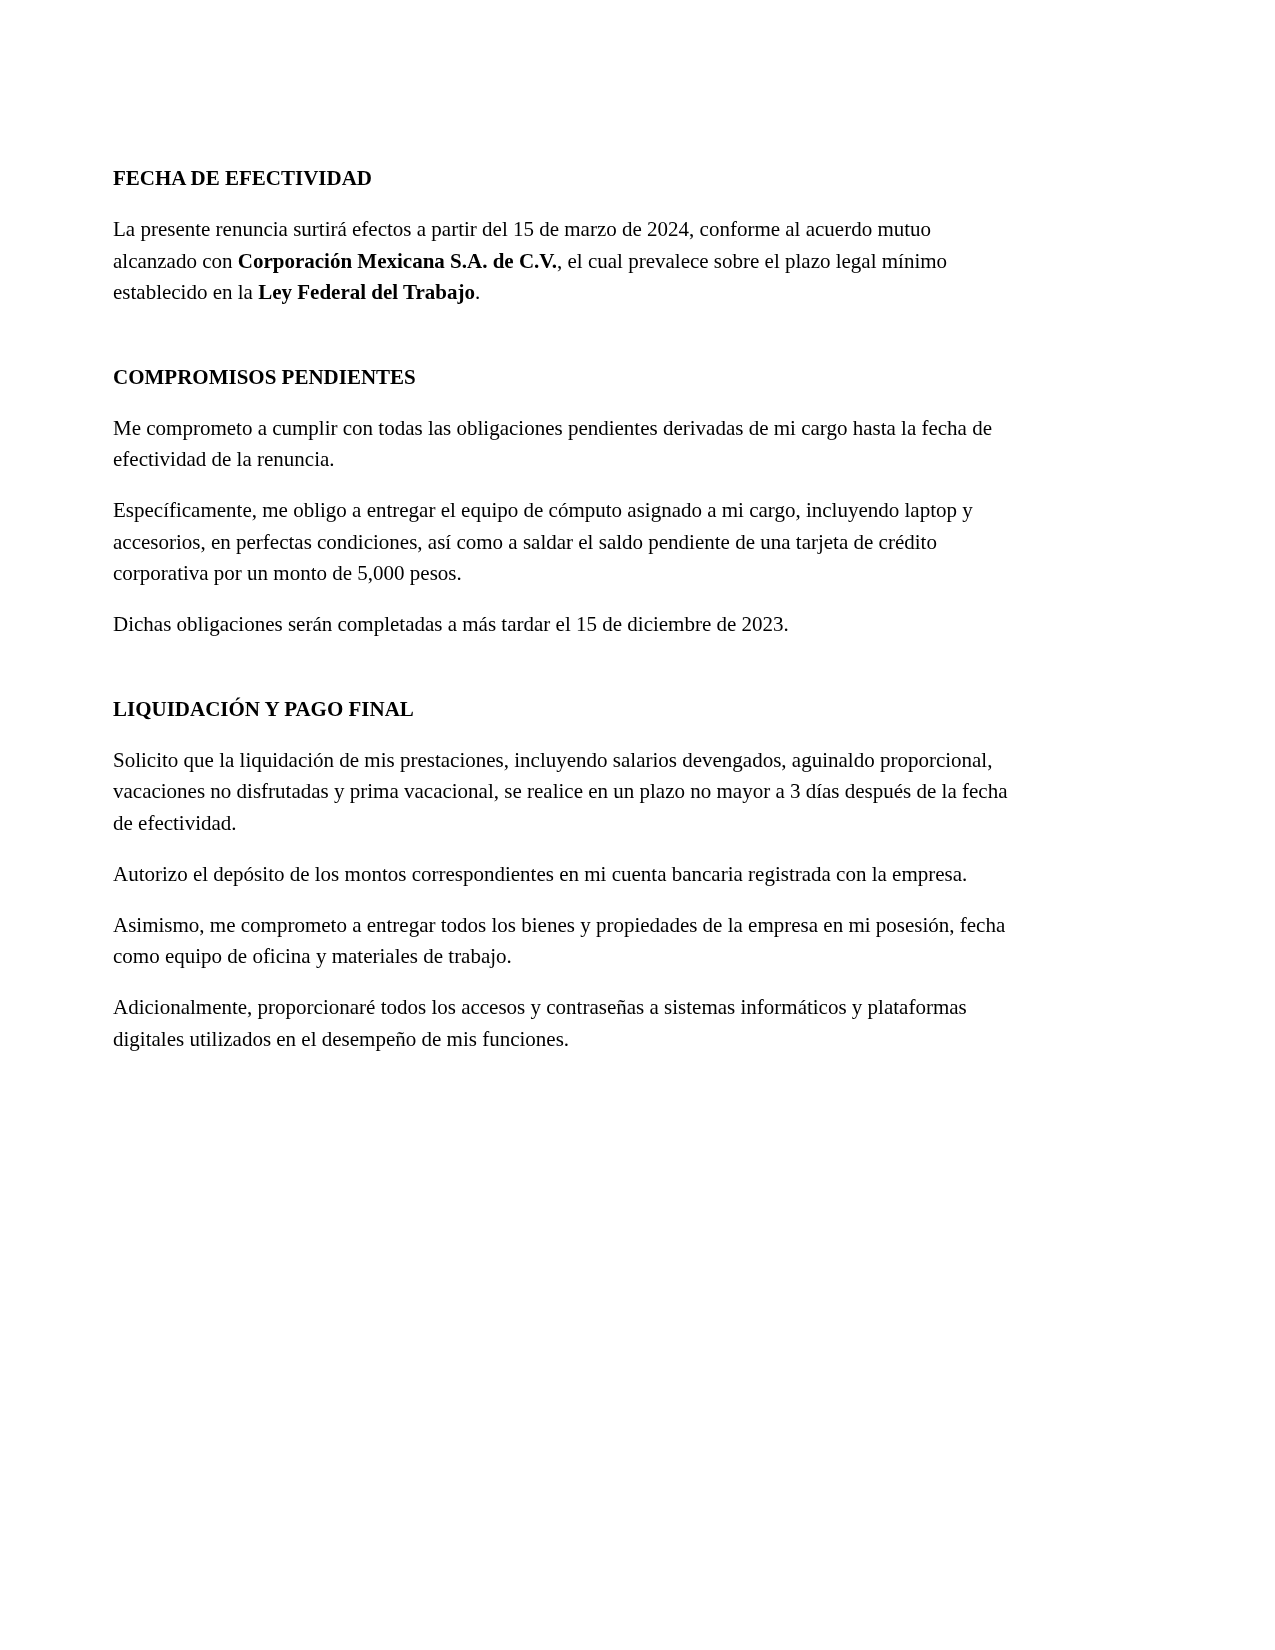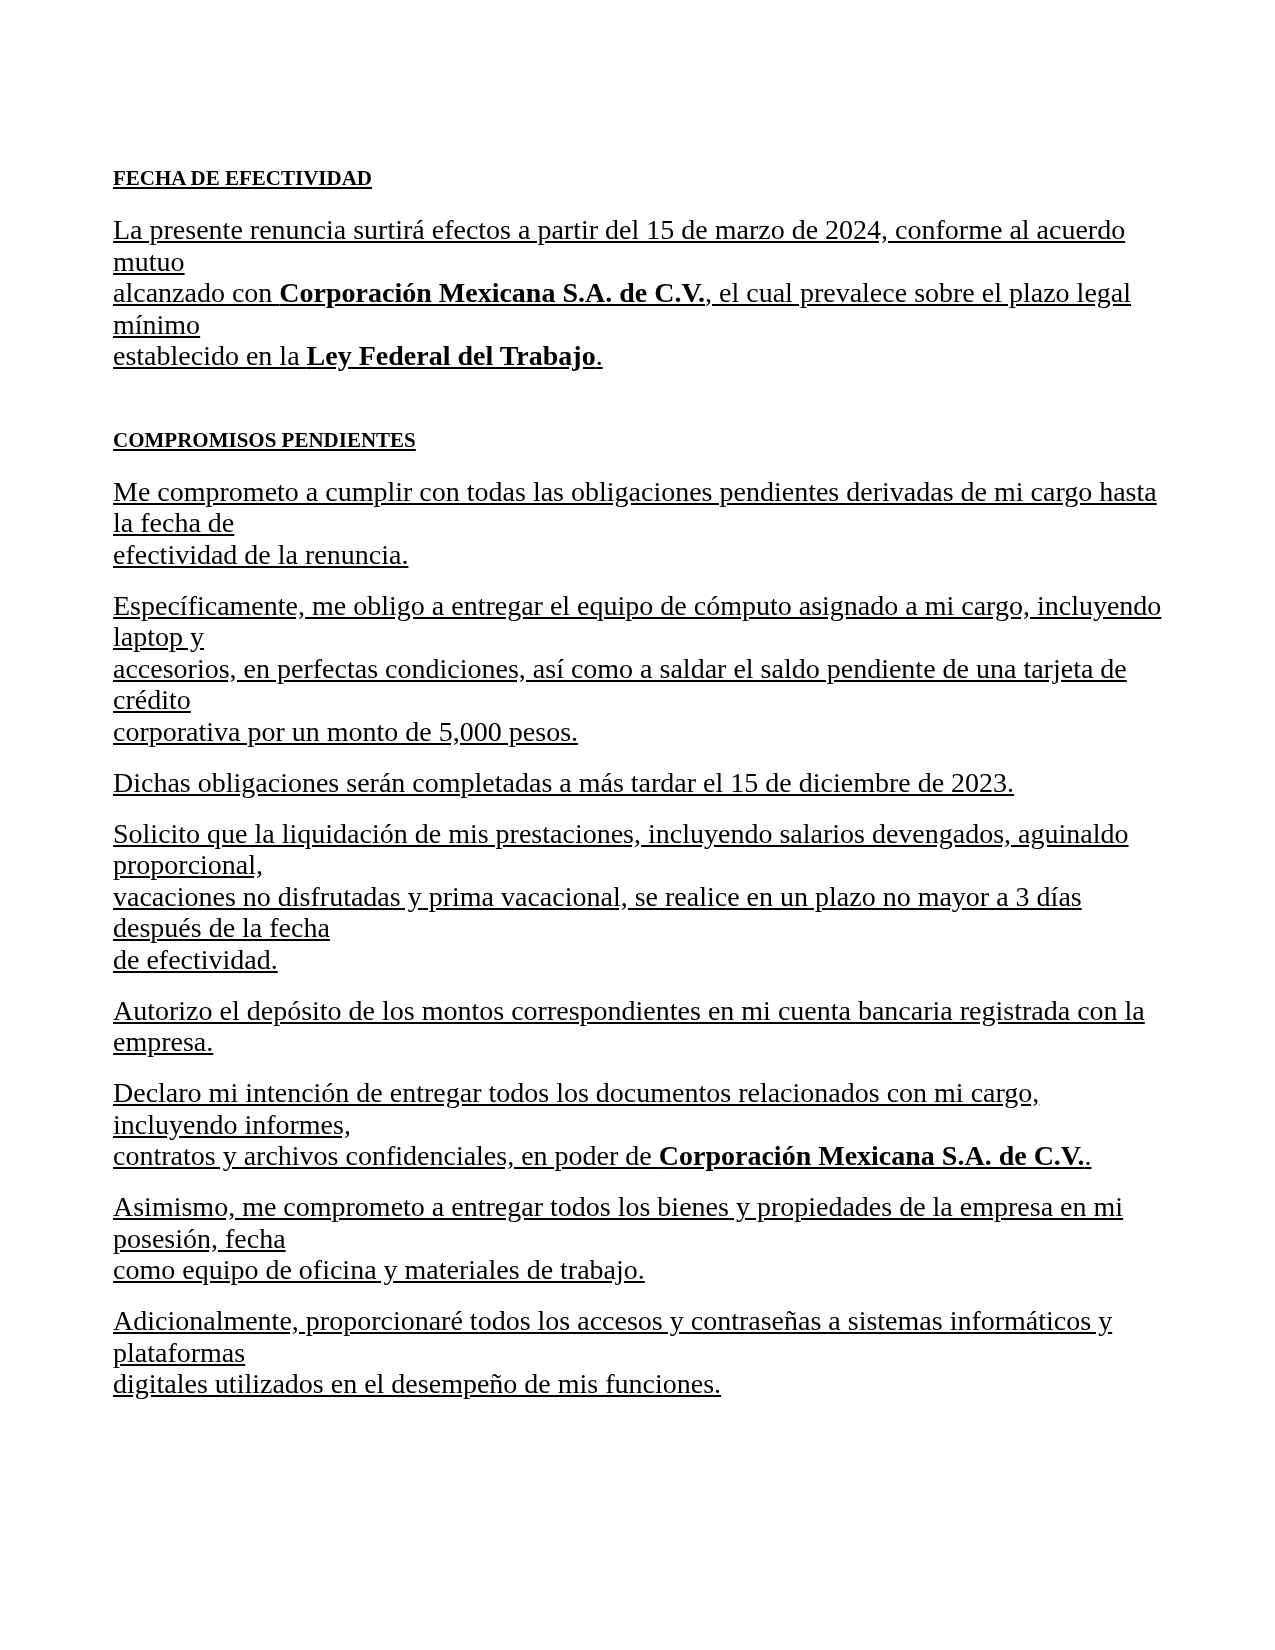--- a/index.html
+++ b/index.html
@@ -11,31 +11,31 @@
     overflow: hidden;
     font-family: "Liberation Serif", "DejaVu Serif", serif;
     color: #000000;
   }
   .page {
     position: absolute;
     inset: 0;
     background: #ffffff;
     padding: 163px 112px 0 113px;
   }
-  .doc section { display: block; text-decoration: underline; }
+  .doc section { display: block; }
   .doc h2 {
     font-size: 21px;
     line-height: 31.5px;
     font-weight: bold;
     margin: 53px 0 19.5px 0;
     white-space: pre-line;
   }
   .doc section:first-child h2 { margin-top: 0; }
   .doc p {
-    font-size: 28px;
+    font-size: 21px;
     line-height: 31.5px;
     margin: 0 0 19.5px 0;
     white-space: pre-line;
   }
   .doc strong { font-weight: bold; text-align: center; }
 </style>
 </head>
 <body>
 
 <div class="page">
@@ -49,27 +49,26 @@
       <section>
         <h2>COMPROMISOS PENDIENTES</h2>
         <p><span>Me comprometo a cumplir con todas las obligaciones pendientes derivadas de mi cargo hasta la fecha de
 efectividad de la renuncia.</span></p>
         <p><span>Específicamente, me obligo a entregar el equipo de cómputo asignado a mi cargo, incluyendo laptop y
 accesorios, en perfectas condiciones, así como a saldar el saldo pendiente de una tarjeta de crédito
 corporativa por un monto de 5,000 pesos.</span></p>
         <p><span>Dichas obligaciones serán completadas a más tardar el 15 de diciembre de 2023.</span></p>
       </section>
       <section>
+        <h2>LIQUIDACIÓN Y PAGO FINAL</h2>
         <p><span>Solicito que la liquidación de mis prestaciones, incluyendo salarios devengados, aguinaldo proporcional,
 vacaciones no disfrutadas y prima vacacional, se realice en un plazo no mayor a 3 días después de la fecha
 de efectividad.</span></p>
         <p><span>Autorizo el depósito de los montos correspondientes en mi cuenta bancaria registrada con la empresa.</span></p>
       </section>
       <section>
-        <p><span>Declaro mi intención de entregar todos los documentos relacionados con mi cargo, incluyendo informes,
-contratos y archivos confidenciales, en poder de </span><strong>Corporación Mexicana S.A. de C.V.</strong><span>.</span></p>
         <p><span>Asimismo, me comprometo a entregar todos los bienes y propiedades de la empresa en mi posesión, fecha
 como equipo de oficina y materiales de trabajo.</span></p>
         <p><span>Adicionalmente, proporcionaré todos los accesos y contraseñas a sistemas informáticos y plataformas
 digitales utilizados en el desempeño de mis funciones.</span></p>
       </section>
     </div>
 </div>
 
 </body></html>

